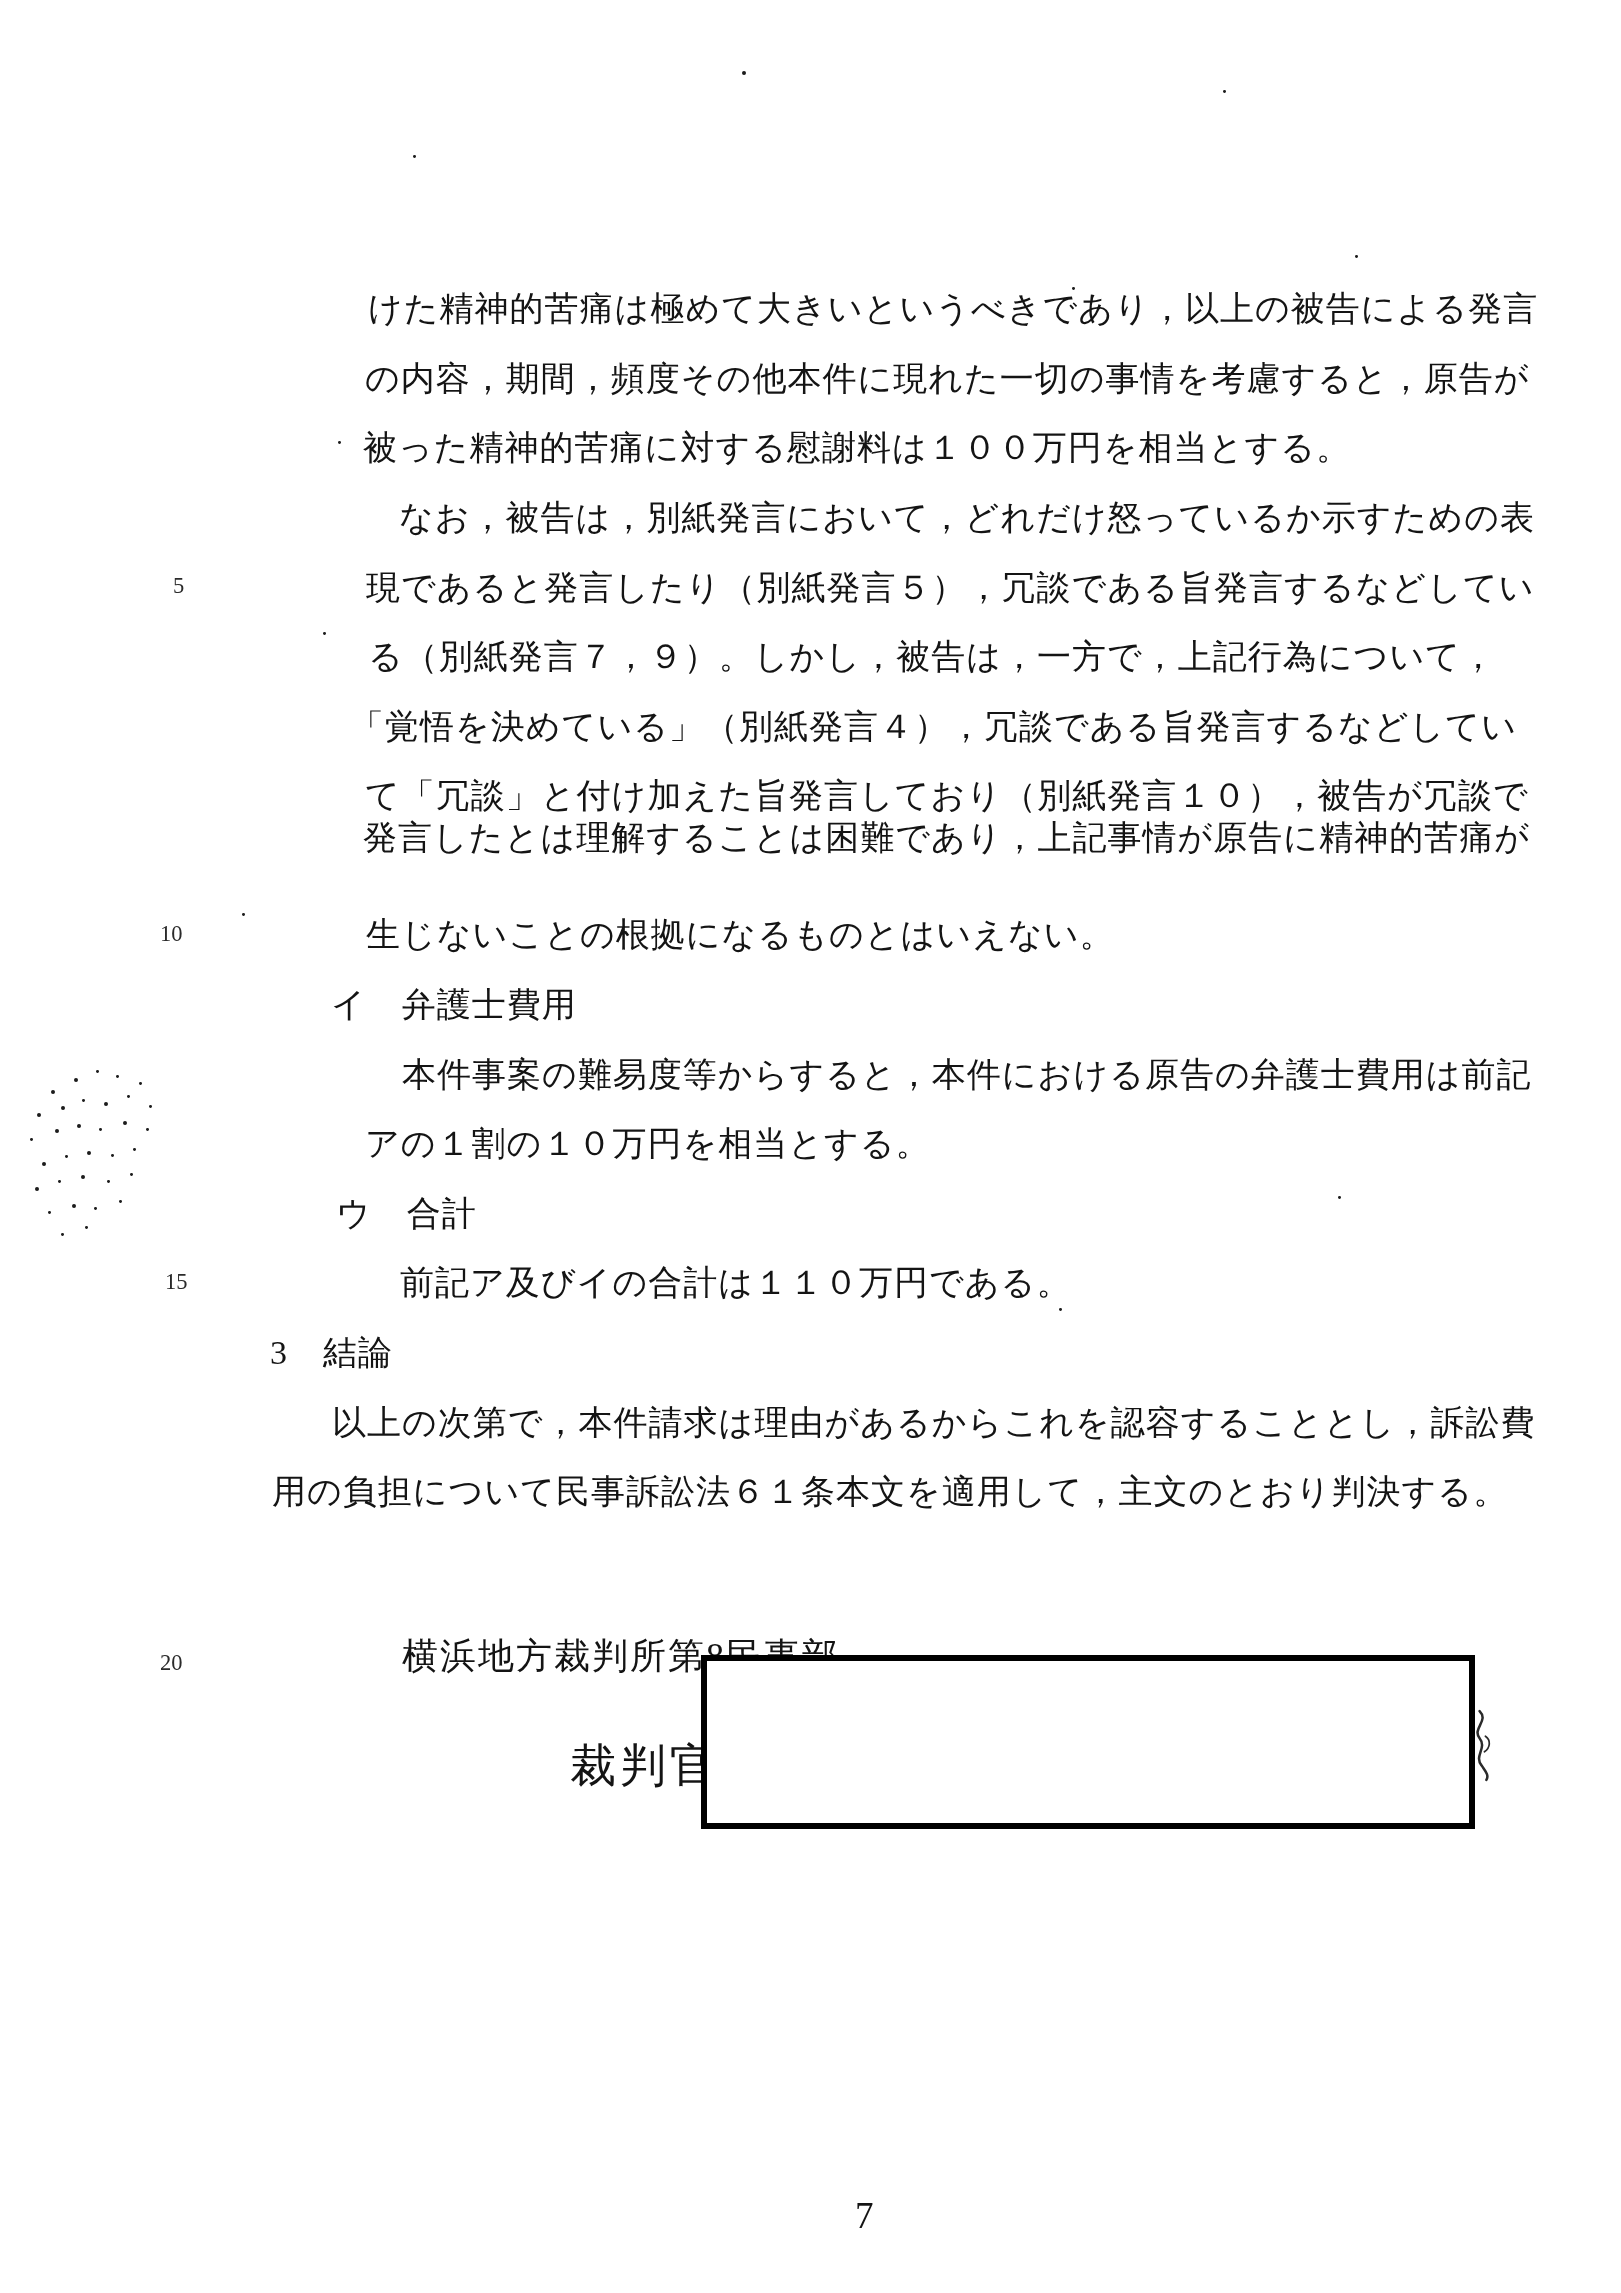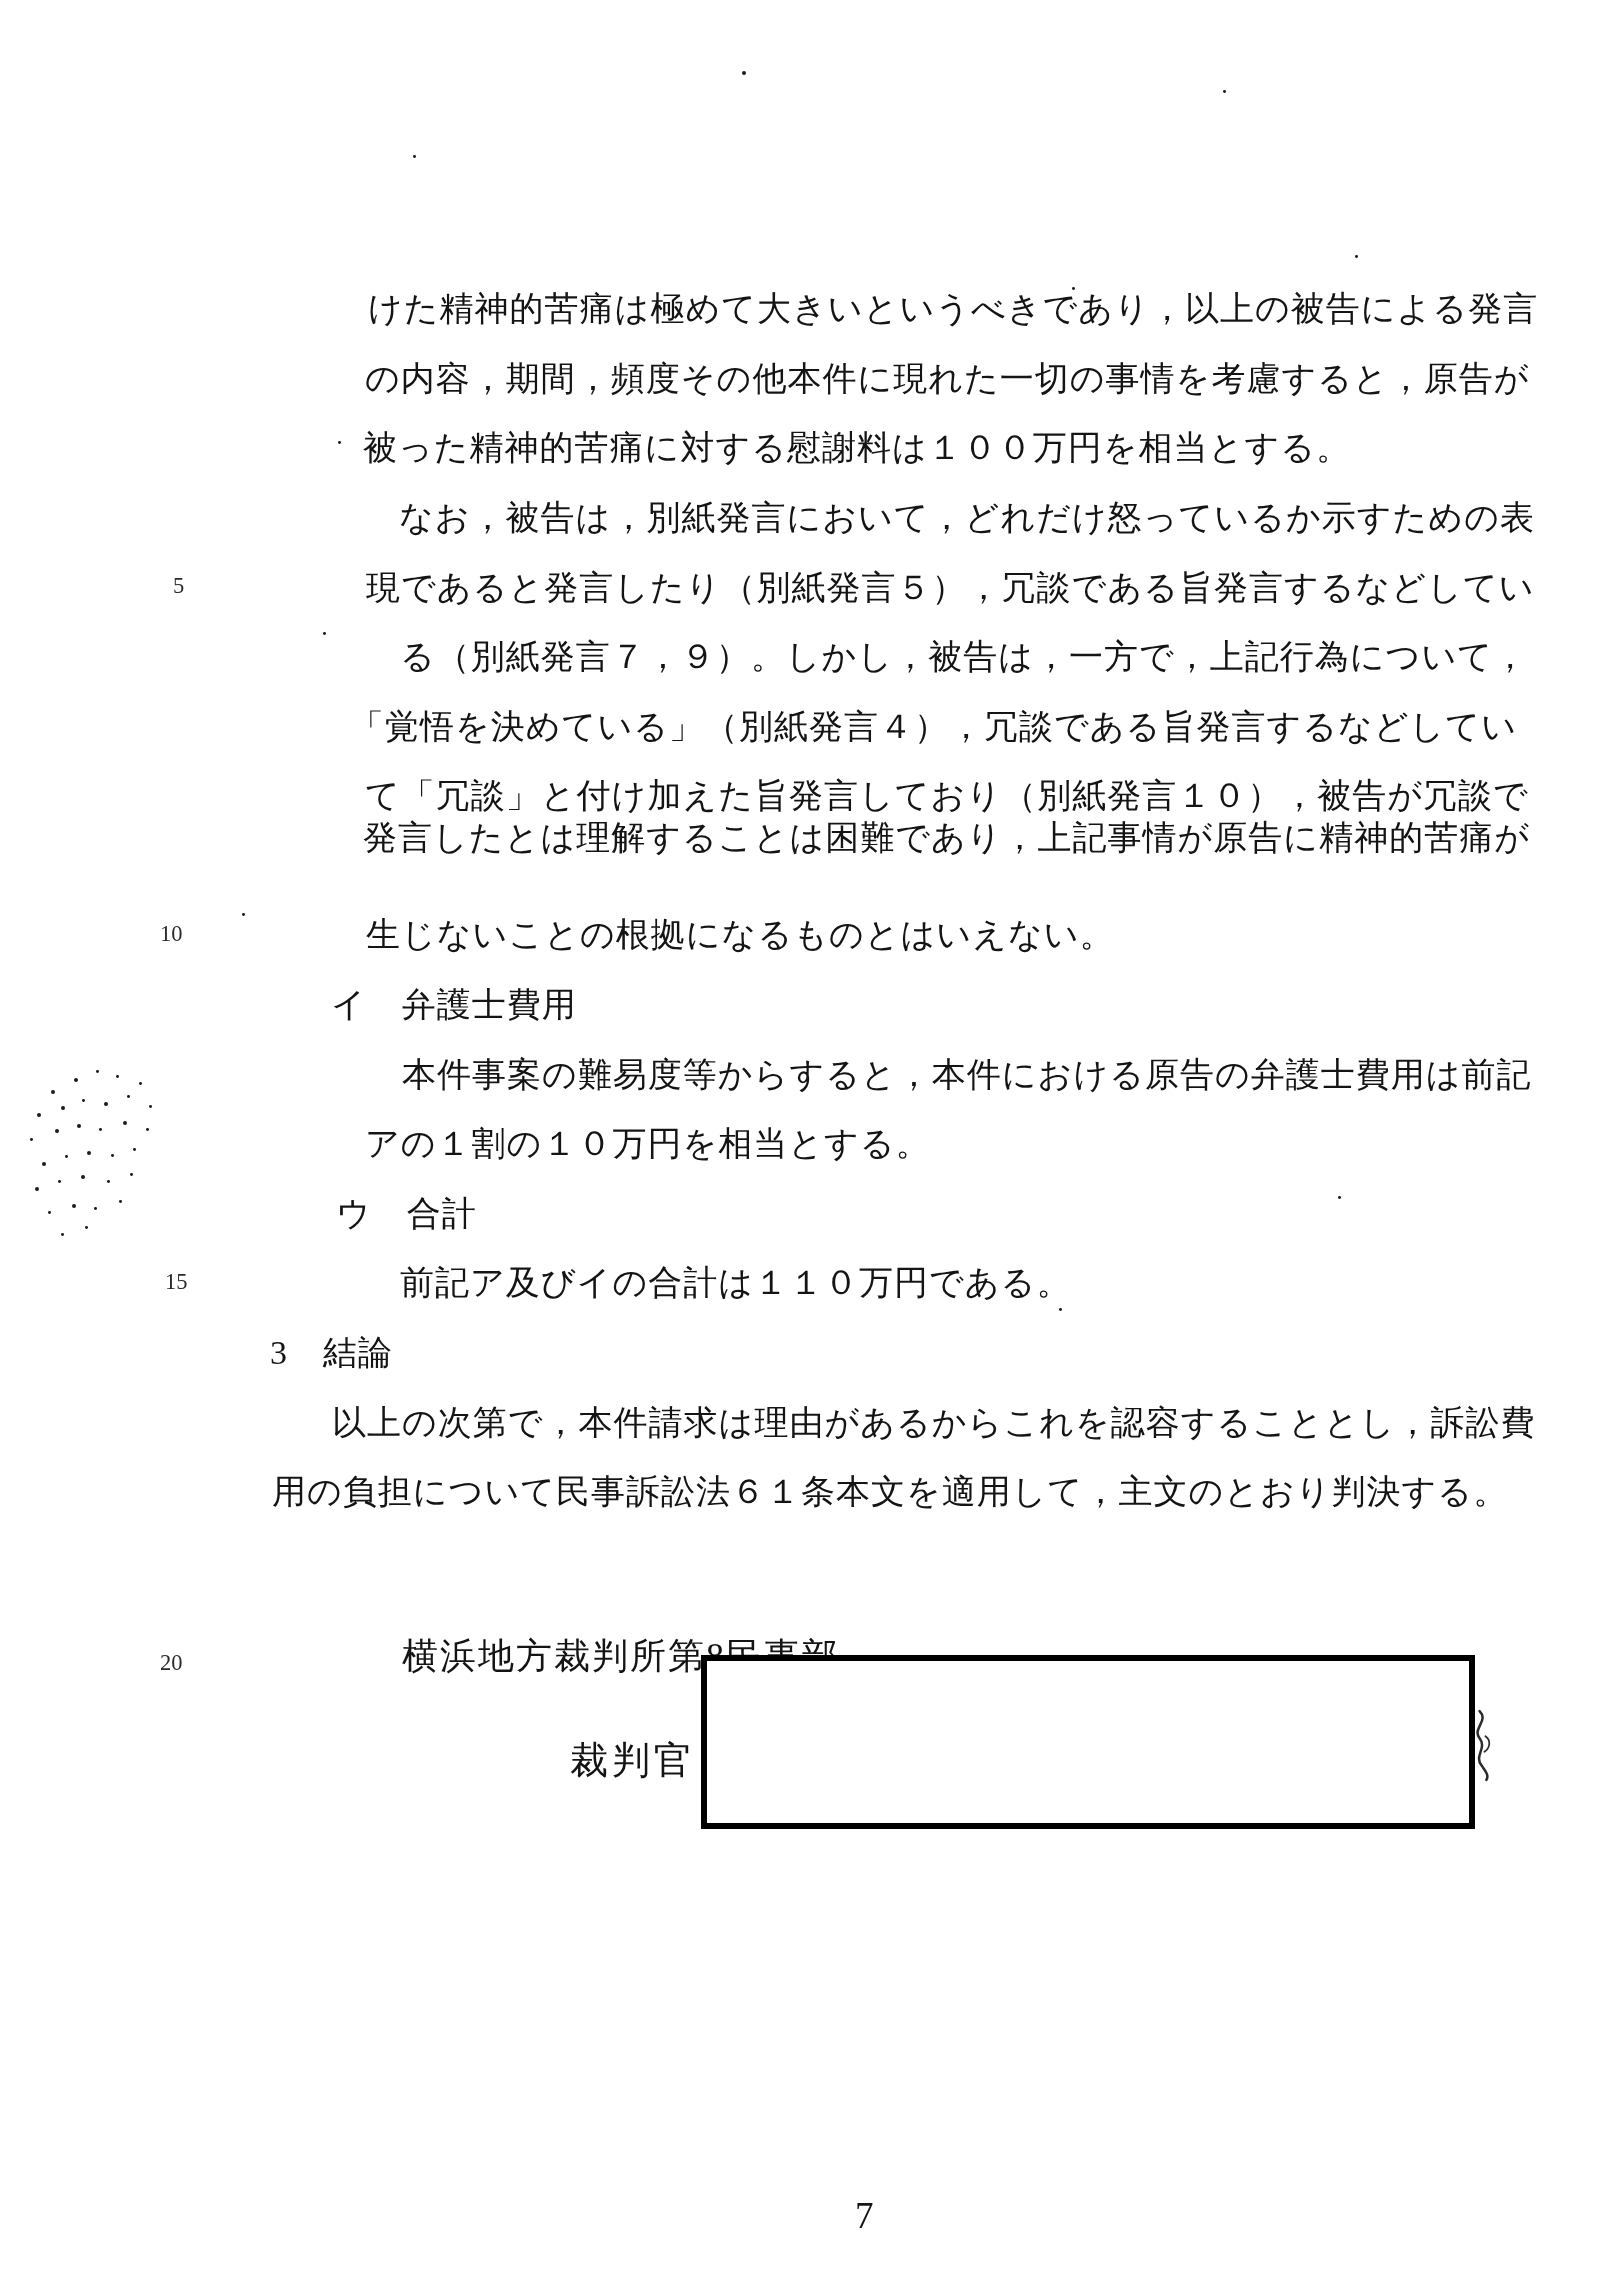--- a/index.html
+++ b/index.html
@@ -26,21 +26,21 @@
     letter-spacing:0;
   }
   .court-name{
     position:absolute;
     font-size:36px;
     letter-spacing:2px;
     white-space:pre;
   }
   .judge-label{
     position:absolute;
-    font-size:38px;
+    font-size:46px;
     letter-spacing:3.9px;
     white-space:pre;
   }
   .sig-box{
     position:absolute;
     border:6.9px solid #000;
     background:#fff;
     box-sizing:border-box;
   }
   .page-number{
@@ -65,21 +65,21 @@
   <span class="margin-num" style="position: absolute; left: 173px; top: 573px;">5</span>
   <span class="margin-num" style="position: absolute; left: 160px; top: 921px;">10</span>
   <span class="margin-num" style="position: absolute; left: 165px; top: 1269px;">15</span>
   <span class="margin-num" style="position: absolute; left: 160px; top: 1650px;">20</span>
 
   <div class="bline" style="position: absolute; left: 368px; top: 289px;">けた精神的苦痛は極めて大きいというべきであり，以上の被告による発言</div>
   <div class="bline" style="position: absolute; left: 365px; top: 359px;">の内容，期間，頻度その他本件に現れた一切の事情を考慮すると，原告が</div>
   <div class="bline" style="position: absolute; left: 363px; top: 428px;">被った精神的苦痛に対する慰謝料は１００万円を相当とする。</div>
   <div class="bline" style="position: absolute; left: 399px; top: 498px;">なお，被告は，別紙発言において，どれだけ怒っているか示すための表</div>
   <div class="bline" style="position: absolute; left: 366px; top: 568px;">現であると発言したり（別紙発言５），冗談である旨発言するなどしてい</div>
-  <div class="bline" style="position: absolute; left: 368px; top: 637px; margin-left: 32px;">る（別紙発言７，９）。しかし，被告は，一方で，上記行為について，</div>
+  <div class="bline" style="position: absolute; left: 368px; top: 637px;">る（別紙発言７，９）。しかし，被告は，一方で，上記行為について，</div>
   <div class="bline" style="position: absolute; left: 350px; top: 707px;">「覚悟を決めている」（別紙発言４），冗談である旨発言するなどしてい</div>
   <div class="bline" style="position: absolute; left: 365px; top: 776px;">て「冗談」と付け加えた旨発言しており（別紙発言１０），被告が冗談で</div>
   <div class="bline" style="position: absolute; left: 363px; top: 818px;">発言したとは理解することは困難であり，上記事情が原告に精神的苦痛が</div>
   <div class="bline" style="position: absolute; left: 366px; top: 915px; text-align: center;">生じないことの根拠になるものとはいえない。</div>
   <div class="bline" style="position: absolute; left: 331px; top: 985px;">イ　弁護士費用</div>
   <div class="bline" style="position: absolute; left: 402px; top: 1055px; text-align: center;">本件事案の難易度等からすると，本件における原告の弁護士費用は前記</div>
   <div class="bline" style="position: absolute; left: 365px; top: 1124px;">アの１割の１０万円を相当とする。</div>
   <div class="bline" style="position: absolute; left: 336px; top: 1194px;">ウ　合計</div>
   <div class="bline" style="position: absolute; left: 400px; top: 1263px;">前記ア及びイの合計は１１０万円である。</div>
   <div class="bline" style="position: absolute; left: 270px; top: 1333px;">3　結論</div>

